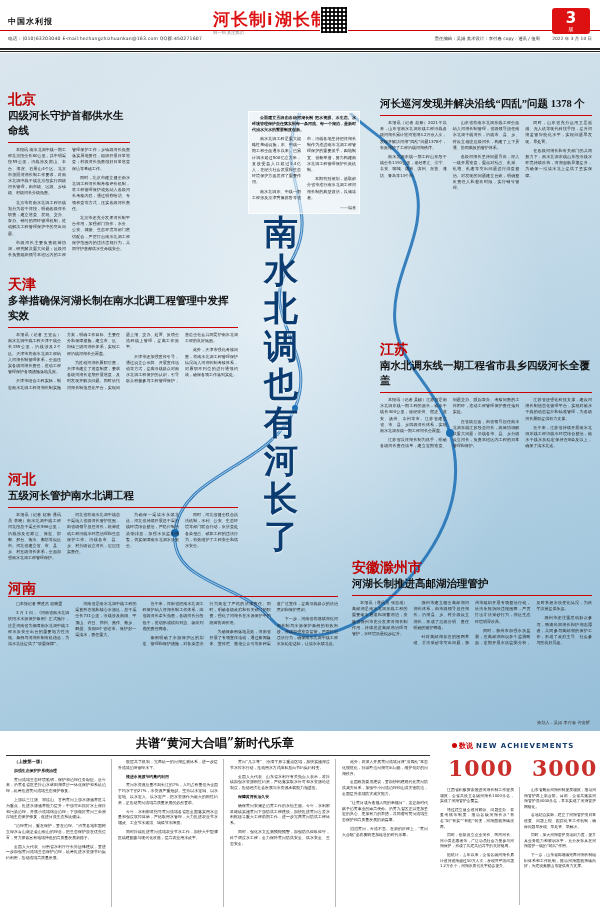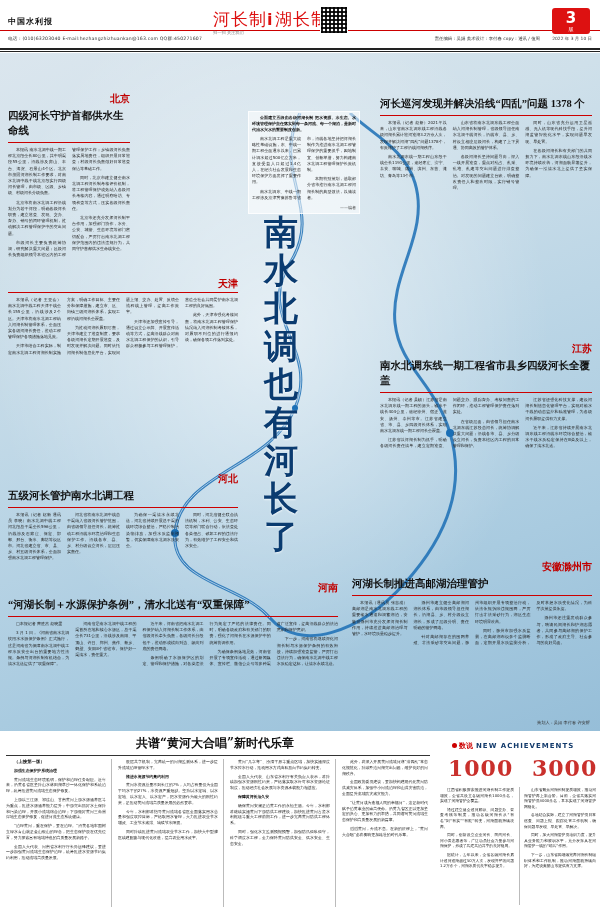--- a/index.html
+++ b/index.html
@@ -5,21 +5,21 @@
   html,body{margin:0;padding:0;background:#b9c7cf;}
   body{font-family:"DejaVu Sans","Liberation Sans",sans-serif;}
   .page{position:relative;width:600px;height:910px;background:#c2410c;overflow:hidden;}
 
   
   .masthead{position:absolute;left:0;top:0;width:600px;height:62px;background:#fff;}
   .mh-paper{position:absolute;left:8px;top:16px;font-size:8px;font-weight:bold;color:#111;letter-spacing:1px;}
   .mh-line{position:absolute;left:0;top:30px;width:600px;height:1px;background:#c00;}
   .mh-contact{position:absolute;left:8px;top:36px;font-size:4.6px;color:#333;letter-spacing:.2px;}
   .mh-logo{position:absolute;left:213px;top:8px;width:150px;height:22px;}
-  .mh-logo .red{font-size:17px;color:#d11;font-weight:normal;letter-spacing:1px;}
+  .mh-logo .red{font-size:17px;color:#d11;font-weight:bold;letter-spacing:1px;}
   .mh-logo .i{display:inline-block;width:8px;color:#d11;font-weight:bold;}
   .mh-sub{position:absolute;left:213px;top:30px;font-size:4.2px;color:#777;}
   .mh-qr{position:absolute;left:320px;top:6px;width:26px;height:26px;background:
      repeating-linear-gradient(0deg,#222 0 2px,#fff 2px 4px),
      repeating-linear-gradient(90deg,#222 0 2px,transparent 2px 4px);
      background-blend-mode:multiply;border:1px solid #fff;}
   .mh-box{position:absolute;right:10px;top:8px;width:38px;height:26px;background:#d11;border-radius:3px;color:#fff;text-align:center;}
   .mh-box .num{font-size:15px;font-weight:bold;line-height:15px;padding-top:3px;}
   .mh-box .ver{font-size:5px;line-height:7px;}
   .mh-credits{position:absolute;right:60px;top:36px;font-size:4.4px;color:#333;}
@@ -34,21 +34,21 @@
     background:radial-gradient(ellipse at 45% 40%,rgba(255,255,255,.55),rgba(255,255,255,0) 60%);}
 
   .river{position:absolute;left:150px;top:60px;width:330px;height:560px;z-index:2;pointer-events:none;}
 
   .bigtitle{position:absolute;left:252px;top:160px;width:60px;z-index:4;
      font-family:"DejaVu Serif","Liberation Serif",serif;font-weight:bold;color:#0a3b70;
      font-size:34px;line-height:38px;text-align:center;letter-spacing:2px;
      text-shadow:0 1px 2px rgba(255,255,255,.8);}
 
   .col{position:absolute;z-index:3;}
-  .hd{color:#c00000;font-weight:bold;font-size:10px;line-height:12px;text-align:right;}
+  .hd{color:#c00000;font-weight:bold;font-size:14px;line-height:12px;}
   .ttl{font-family:Liberation Serif, serif;font-weight:bold;color:#111;
        font-size:10.5px;line-height:15px;margin:3px 0 4px 0;}
   .rule{height:1px;background:#c00;margin:2px 0 4px 0;}
   .body-txt{font-size:4px;line-height:6.2px;color:#222;text-align:justify;
      column-gap:6px;}
   .body-txt p{margin:0 0 3px 0;text-indent:8px;}
 
   .center-box{position:absolute;left:248px;top:58px;width:104px;z-index:3;
      background:rgba(255,255,255,.55);border:1px solid rgba(255,255,255,.8);padding:3px;}
   .sig{text-align:right;font-size:4px;color:#444;margin-top:2px;}
@@ -134,20 +134,21 @@
         <p>本报讯 南水北调中线一期工程北京段全长80公里，其中明渠段55公里，沿线涉及房山、丰台、海淀、石景山4个区。北京市按照河湖长制工作要求，对南水北调中线干线北京段实行四级河长管理，由市级、区级、乡镇级、村级河长分级负责。</p>
         <p>北京市将南水北调工程沿线划分为若干河段，明确各级河长职责，建立巡查、发现、交办、督办、销号的闭环管理机制，推动解决工程管理保护中的突出问题。</p>
         <p>市级河长主要负责统筹协调，研究解决重大问题；区级河长负责组织领导本辖区内的工程管理保护工作；乡镇级河长负责落实属地责任，组织开展日常巡查；村级河长负责做好日常巡查保洁等基础工作。</p>
         <p>同时，北京市建立健全南水北调工程河长制考核评价机制，将工程管理保护成效纳入各级河长考核内容，通过明察暗访、专项检查等方式，压实各级河长责任。</p>
         <p>北京市还充分发挥河长制平台作用，加强部门协作，水务、公安、城管、生态环境等部门密切配合，严厉打击南水北调工程保护范围内的违法违规行为，共同守护首都供水生命线安全。</p>
       </div>
     </div>
 
     <div class="col" style="left:8px;top:225px;width:230px;">
       <div class="hd">天津</div>
+      <div class="ttl">多举措确保河湖长制在南水北调工程管理中发挥实效</div>
       <div class="rule"></div>
       <div class="body-txt" style="column-count:4;height:175px;">
         <p>本报讯（记者 王亚会）南水北调中线工程天津干线全长155公里，沿线涉及2个区。天津市将南水北调工程纳入河湖长制管理体系，全面压实各级河湖长责任，推动工程管理保护各项措施落地见效。</p>
         <p>天津市结合工程实际，制定南水北调工程河湖长制实施方案，明确工作目标、主要任务和保障措施，建立市、区、街镇三级河湖长体系，实现工程沿线河湖长全覆盖。</p>
         <p>为推动河湖长履职尽责，天津市建立了巡查制度，要求各级河湖长定期开展巡查，及时发现并解决问题。同时依托河湖长制信息化平台，实现问题上报、交办、处置、反馈全流程线上管理，提高工作效率。</p>
         <p>天津市还加强宣传引导，通过设立公示牌、开展宣传活动等方式，提高沿线群众对南水北调工程保护的认识，引导群众积极参与工程管理保护，营造全社会共同爱护南水北调工程的良好氛围。</p>
         <p>此外，天津市强化考核问责，将南水北调工程管理保护情况纳入河湖长制考核体系，对履职不到位的进行通报约谈，确保各项工作落到实处。</p>
       </div>
     </div>
 
@@ -158,21 +159,20 @@
       <div class="body-txt" style="column-count:4;height:90px;">
         <p>本报讯（记者 赵新 通讯员 李晓）南水北调中线工程河北段总干渠全长596公里，沿线涉及石家庄、保定、邯郸、邢台、衡水、廊坊等设区市。河北省建立省、市、县、乡、村五级河长体系，全面加强南水北调工程管理保护。</p>
         <p>河北省将南水北调中线总干渠纳入省级河长管护范围，由省级领导担任河长，统筹推动工程沿线水环境治理和生态保护工作。沿线各市、县、乡、村分级设立河长，层层压实责任。</p>
         <p>为确保一渠清水永续北送，河北省持续开展总干渠沿线环境综合整治，严格控制污染物排放，加强水质监测预警，切实保障南水北调水质安全。</p>
         <p>同时，河北省健全联合执法机制，水利、公安、生态环境等部门联合行动，依法查处各类侵占、破坏工程的违法行为，有效维护了工程安全和供水安全。</p>
       </div>
     </div>
 
     <div class="col" style="left:8px;top:529px;width:330px;">
       <div class="hd">河南</div>
-      <div class="ttl">“河湖长制＋水源保护条例”，清水北送有“双重保障”</div>
       <div class="rule"></div>
       <div class="body-txt" style="column-count:5;height:108px;">
         <p>□本报记者 曹胜杰 赵晓雯</p>
         <p>3 月 1 日，《河南省南水北调饮用水水源保护条例》正式施行，这是河南省为保障南水北调中线工程水质安全出台的重要地方性法规。条例与河湖长制有机结合，为清水北送提供了“双重保障”。</p>
         <p>河南省是南水北调中线工程的渠首所在地和核心水源区，总干渠全长731公里，沿线涉及南阳、平顶山、许昌、郑州、焦作、新乡、鹤壁、安阳8个省辖市。保护好一渠清水，责任重大。</p>
         <p>近年来，河南省把南水北调工程保护纳入河湖长制工作体系，由省级河长牵头负责，各级河长分段包干，推动形成横向到边、纵向到底的责任网络。</p>
         <p>条例明确了水源保护区的划定、管理和保护措施，对各类违法行为规定了严格的法律责任。同时，明确各级政府和有关部门的职责，强化了河湖长在水源保护中的统筹协调作用。</p>
         <p>为确保条例落地见效，河南省开展了专项宣传活动，通过新闻媒体、宣传栏、微信公众号等多种渠道广泛宣传，提高沿线群众的法治意识和保护意识。</p>
         <p>下一步，河南省将继续深化河湖长制与水源保护条例的有效衔接，持续加强巡查监管，严厉打击违法行为，确保南水北调中线工程水质稳定达标，让清水永续北送。</p>
       </div>

